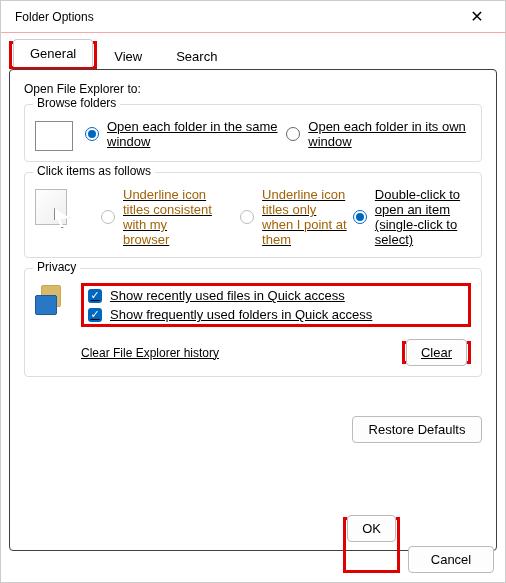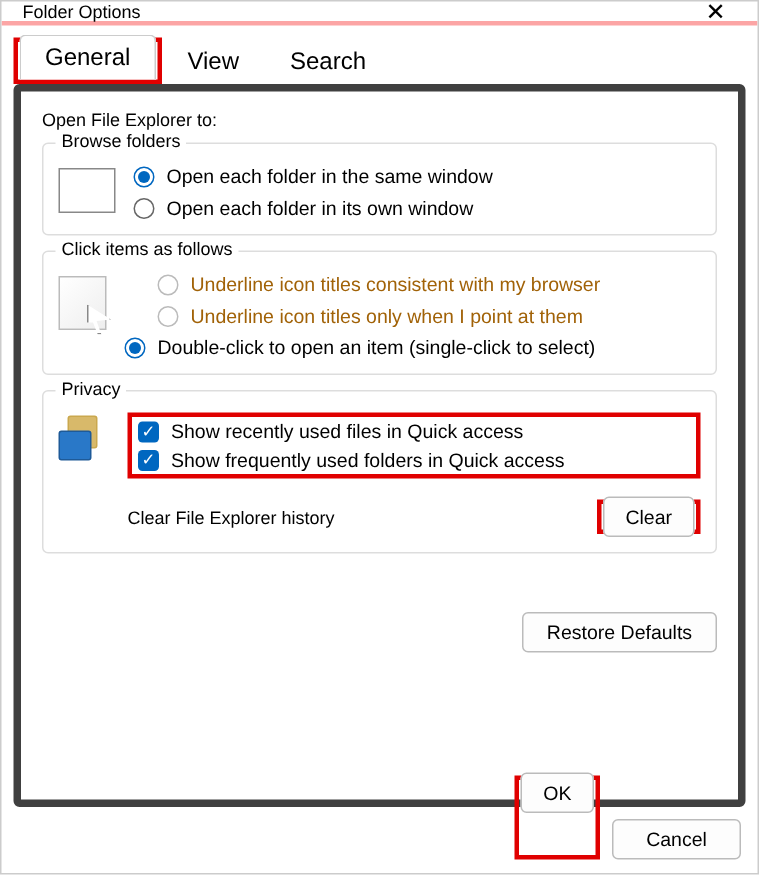--- a/index.html
+++ b/index.html
@@ -10,53 +10,53 @@
       background: #fff;
       width: 506px;
       height: 583px;
       overflow: hidden;
       border: 1px solid #ccc;
     }
     .titlebar {
       display: flex;
       align-items: center;
       justify-content: space-between;
-      height: 16px;
+      height: 32px;
       padding: 0 8px 0 14px;
-      border-bottom: 3px solid #fca5a5;
+      border-bottom: 1px solid #fca5a5;
     }
     .close-btn {
       font-size: 16px;
       width: 40px;
       text-align: center;
       cursor: pointer;
     }
     .tabbar {
       display: flex;
       padding: 8px 8px 0 8px;
       gap: 0;
     }
     .tab {
       padding: 6px 16px;
-      font-size: 16px;
+      font-size: 13px;
       cursor: pointer;
       border: 1px solid transparent;
       border-bottom: none;
       position: relative;
       top: 1px;
     }
     .tab.active {
       border-color: #ccc;
       background: #fff;
       border-top-left-radius: 4px;
       border-top-right-radius: 4px;
     }
     .content {
       margin: 0 8px 0 8px;
-      border: 5px solid #404040;
+      border: 1px solid #404040;
       border-radius: 4px;
       padding: 12px 14px 12px 14px;
       height: 482px;
     }
     .row-explorer {
       display: flex;
       align-items: center;
       gap: 12px;
       margin-bottom: 8px;
     }
@@ -71,20 +71,21 @@
       font-size: 13px;
       cursor: pointer;
     }
     .chev { font-size: 10px; color: #666; }
     .fieldset {
       border: 1px solid #ddd;
       border-radius: 4px;
       margin-bottom: 10px;
       position: relative;
       padding: 10px 10px 10px 10px;
+      text-decoration: underline;
     }
     .legend {
       position: absolute;
       top: -9px;
       left: 8px;
       background: #fff;
       padding: 0 4px;
       font-size: 12px;
     }
     .browse-body, .click-body {
@@ -112,21 +113,21 @@
     }
     .click-icon::after{
       content:"";
       position:absolute;
       bottom:-4px;right:-4px;
       width:14px;height:18px;
       background:#fff;
       border:1px solid #888;
       clip-path:polygon(0 0,100% 50%,40% 55%,60% 100%,45% 100%,25% 60%,0 60%);
     }
-    .radio-col { display: flex; flex-direction: column; gap: 6px; }
+    .radio-col { display: flex; flex-direction: row; gap: 6px; }
     .radio-row, .check-row {
       display: flex;
       align-items: center;
       gap: 8px;
       font-size: 13px;
     }
     .radio {
       width: 14px; height: 14px; border-radius: 50%;
       border: 1px solid #666; display:flex;align-items:center;justify-content:center;
       flex-shrink:0;

